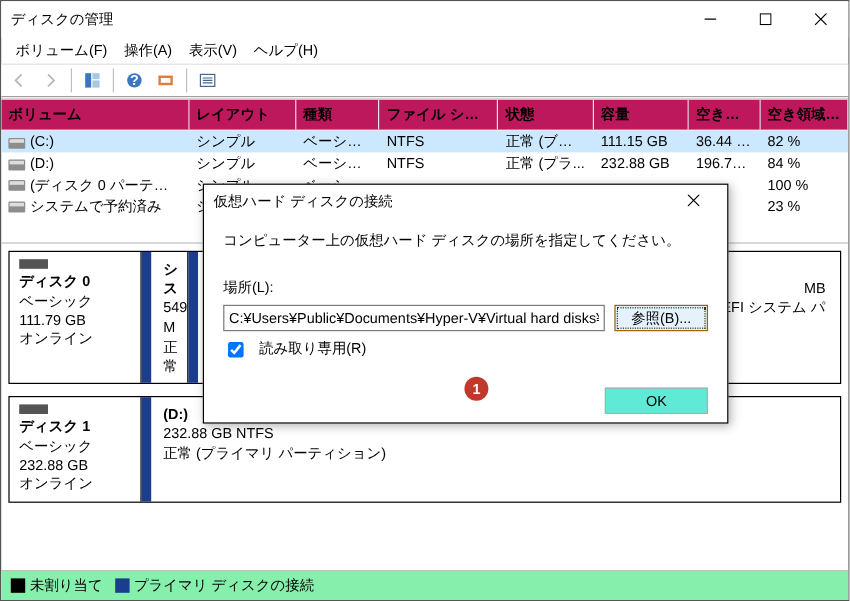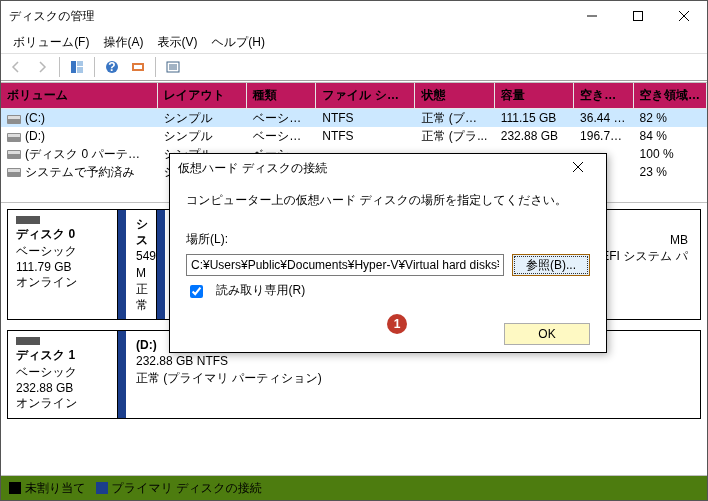--- a/index.html
+++ b/index.html
@@ -32,39 +32,39 @@
 .diskblock { display:flex; border:1px solid #000; margin-bottom:10px; background:#fff; min-height:68px; }
 .diskinfo { width:110px; padding:6px 6px 6px 8px; border-right:1px solid #000; display:flex; flex-direction:column; gap:0; }
 .diskinfo .diskicon { width:24px; height:8px; background:#555; margin-bottom:2px; }
 .diskinfo b{font-weight:700}
 .diskparts { flex:1; display:flex; }
 .part { border-left:0; padding:6px; position:relative; }
 .part + .part{border-left:1px solid #000}
 .part .strip{position:absolute;left:0;top:0;bottom:0;width:8px;}
 .part .ptext{margin-left:12px;line-height:1.35}
 .strip.primary{background:#1b3e8c}
-.statusbar { position:absolute; left:0; right:0; bottom:0; height:25px; border-top:1px solid #c0c0c0; display:flex; align-items:center; gap:10px; padding:0 8px; background:#4d7c0f; }
+.statusbar { position:absolute; left:0; right:0; bottom:0; height:25px; border-top:1px solid #c0c0c0; display:flex; align-items:center; gap:10px; padding:0 8px; background:#86efac; }
 .legend { display:flex; align-items:center; gap:4px; }
 .swatch { width:12px; height:12px; }
 .swatch.black{background:#000}
 .swatch.blue{background:#1b3e8c}
 
 .modal { position:absolute; left:168px; top:152px; width:438px; height:200px; background:#fff; border:1px solid #000; box-shadow:2px 2px 8px rgba(0,0,0,.3); }
 .modal .mtitle { height:28px; display:flex; align-items:center; padding:0 8px;}
 .modal .mtitle .t{flex:1; font-size:12px}
 .modal .mclose{width:40px;text-align:center}
 .modal .mbody{padding:10px 16px 12px}
 .modal .row{margin:6px 0; display:flex; align-items:center; gap:8px}
 .modal .instr{margin-bottom:22px}
 .modal input[type=text]{flex:1; height:22px; border:1px solid #7a7a7a; padding:0 4px; font-size:12px}
 .modal .browse{width:78px;height:22px;border:1px solid #a16207; outline:1px dotted #333; outline-offset:-3px; background:#e5f1fb; font-size:12px}
 .modal .chk{display:flex;align-items:flex-start;gap:10px;margin-top:2px}
 .modal input[type=checkbox]{width:13px;height:13px}
 .modal .btns{display:flex;justify-content:flex-end;gap:8px;margin-top:22px}
-.modal .btn{width:86px;height:22px;border:1px solid #adadad;background:#fef9c3;font-size:12px}
+.modal .btn{width:86px;height:22px;border:1px solid #adadad;background:#5eead4;font-size:12px}
 .callout{position:absolute; width:20px;height:20px;background:#c0392b;border-radius:50%;color:#fff;display:flex;align-items:center;justify-content:center;font-weight:700;font-size:12px;left:386px;top:313px;z-index:10}
 </style>
 </head>
 <body>
 
 <div class="window">
   <div class="titlebar">
     <span class="title">ディスクの管理</span>
     <div class="winbtns">
       <div class="winbtn">

